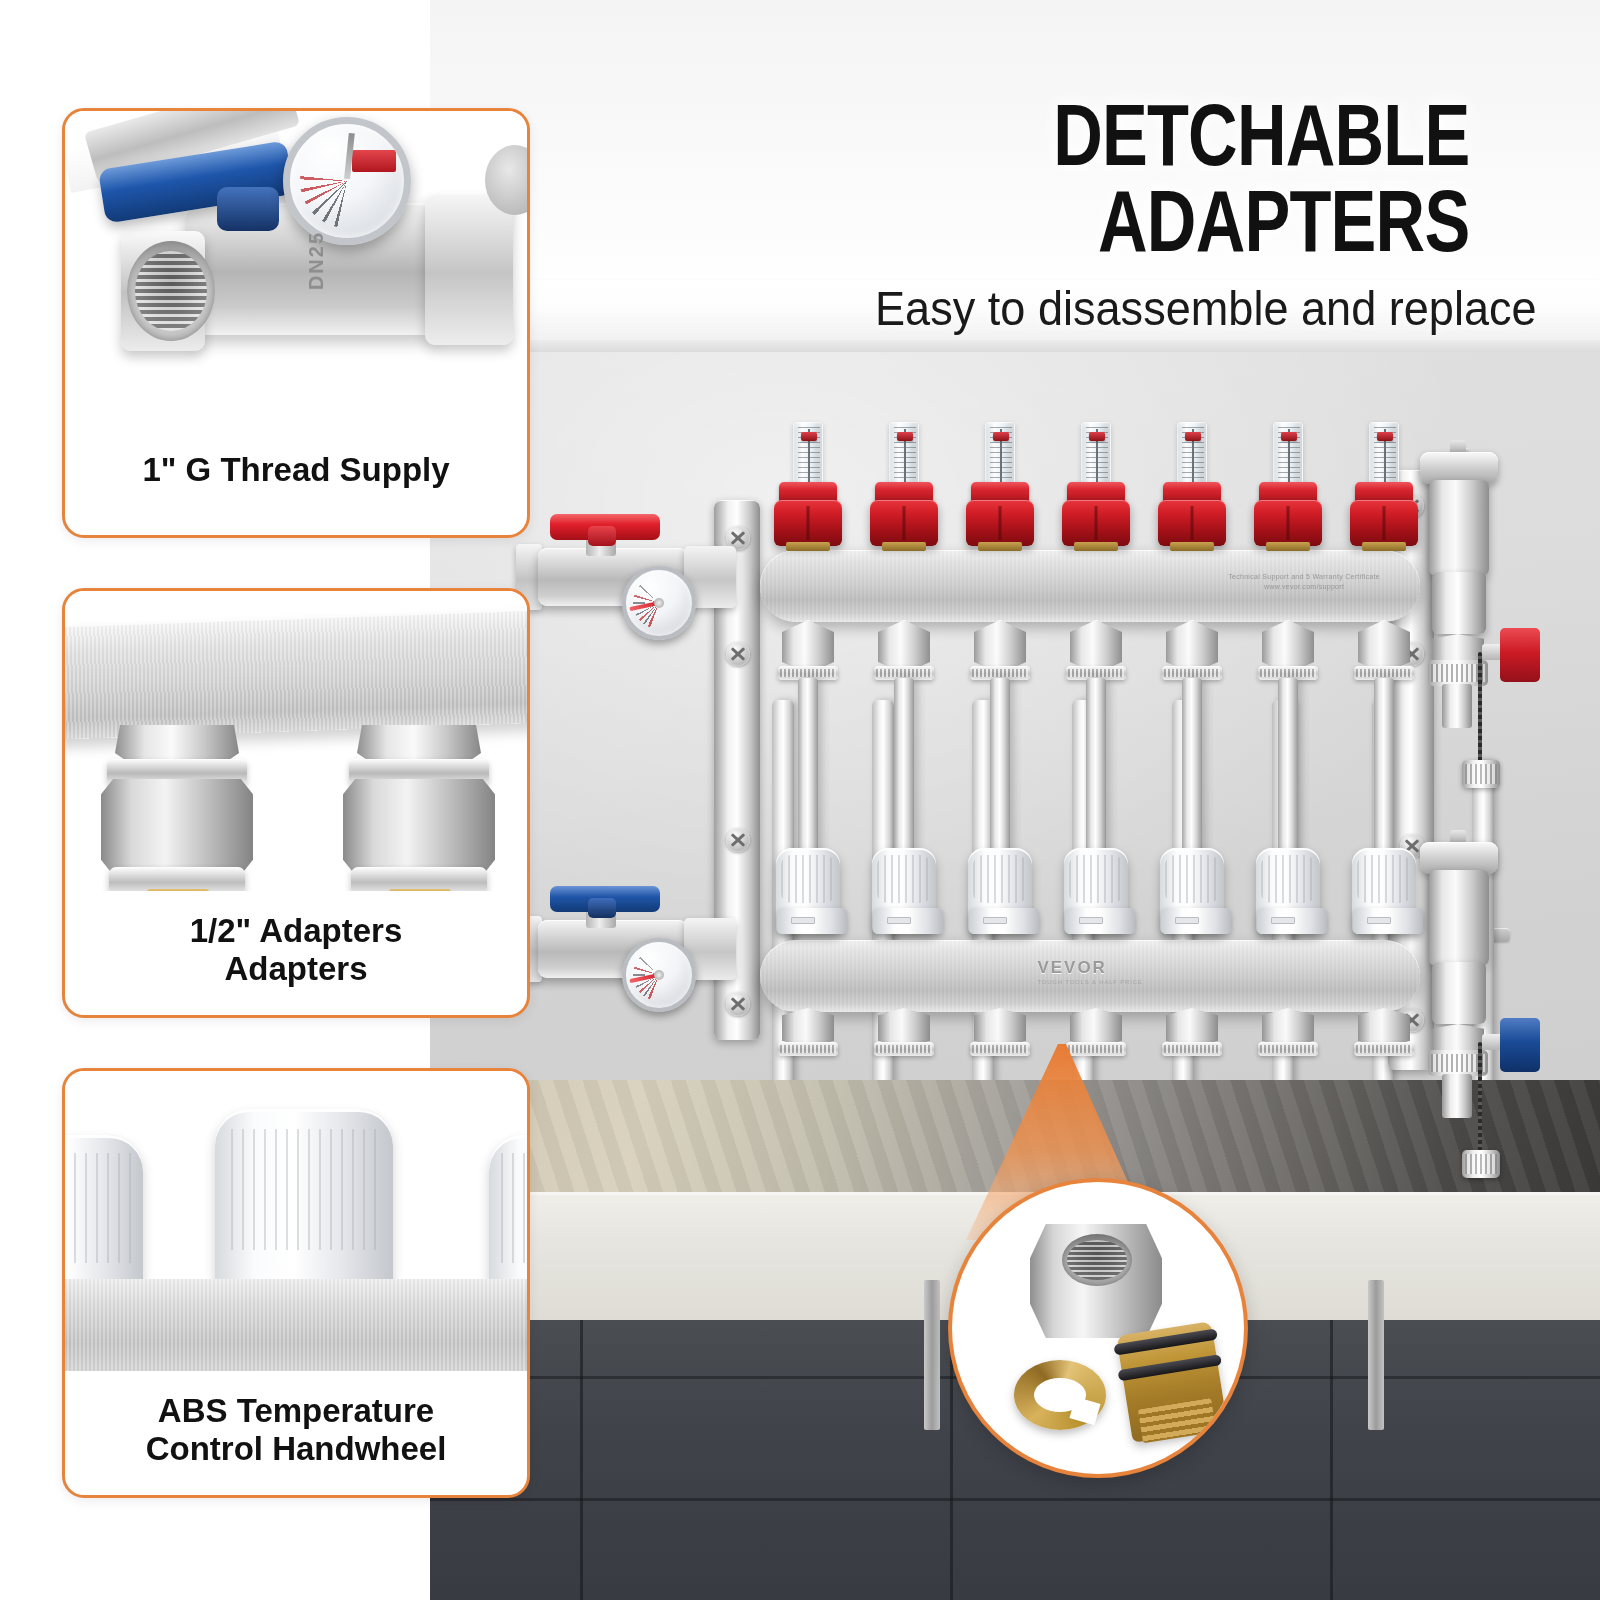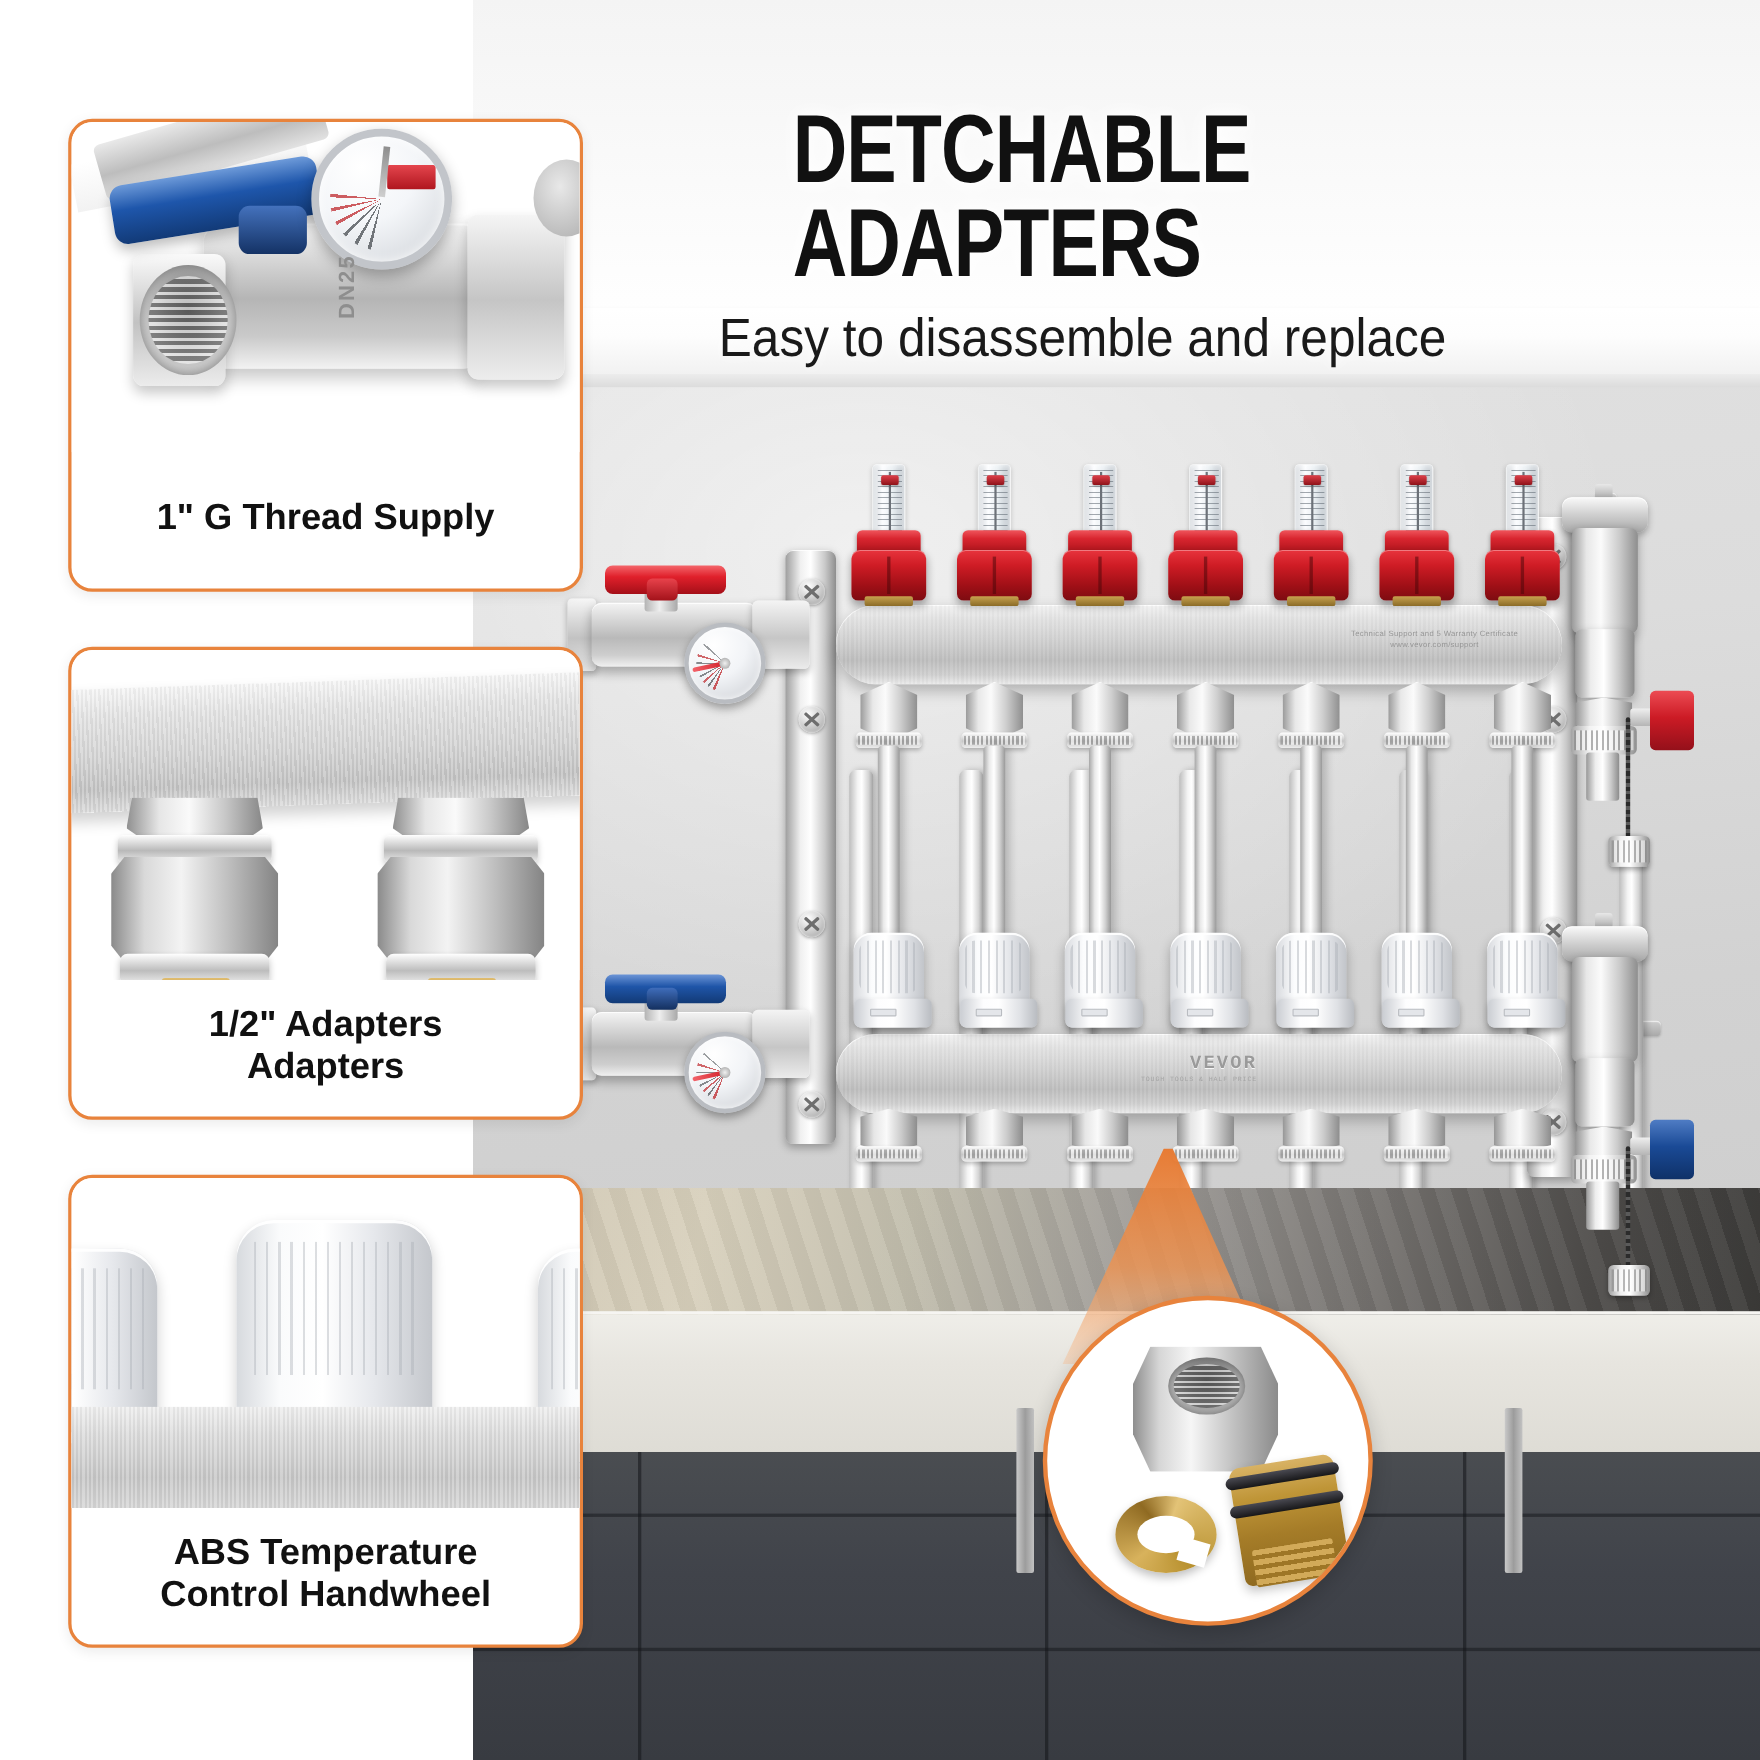--- a/index.html
+++ b/index.html
@@ -98,21 +98,21 @@
   .bar-top { left:60px; top:120px; width:660px; }
   .bar-bot { left:60px; top:510px; width:660px; }
 
   .bar-print {
     position:absolute; right:40px; top:22px; z-index:3;
     font-size:7px; line-height:1.45; color:#8c8c8c; text-align:center;
     letter-spacing:.3px; opacity:.85;
   }
   .vevor-mark {
     position:absolute; left:50%; top:18px; transform:translateX(-50%);
-    z-index:3; text-align:right;font-family:Liberation Mono, monospace;
+    z-index:3; text-align:left;
   }
   .vevor-mark .vname {
     font-size:17px; font-weight:bold; letter-spacing:2px; color:#9a9a9a;
     text-shadow:0 1px 0 rgba(255,255,255,.8);
   }
   .vevor-mark .vtag {
     font-size:6px; letter-spacing:.8px; color:#a5a5a5; margin-top:1px;
   }
 
   
@@ -350,21 +350,21 @@
     background:linear-gradient(90deg,#a0a0a0,#f0f0f0 30%,#ffffff 52%,#c6c6c6 78%,#8d8d8d);
     box-shadow:0 2px 5px rgba(0,0,0,.3);
   }
   .tether-cap:after{
     content:""; position:absolute; inset:4px 3px;
     background:repeating-linear-gradient(90deg, rgba(120,120,120,.5) 0 2px, rgba(255,255,255,.5) 2px 5px);
   }
 
   
   .headline {
-    position:absolute; left:615px; top:92px; width:960px; text-align:left;
+    position:absolute; left:615px; top:92px; width:960px; text-align:right;
     z-index:40;
   }
   .headline h1 {
     font-family:"Liberation Sans", sans-serif;
     font-size:88px; font-weight:bold; line-height:.98;
     letter-spacing:-1px; color:#111111;
     transform:scaleX(.78); transform-origin:center;
     text-shadow:0 0 14px rgba(255,255,255,.95), 0 0 26px rgba(255,255,255,.8);
   }
   .headline h2 {

